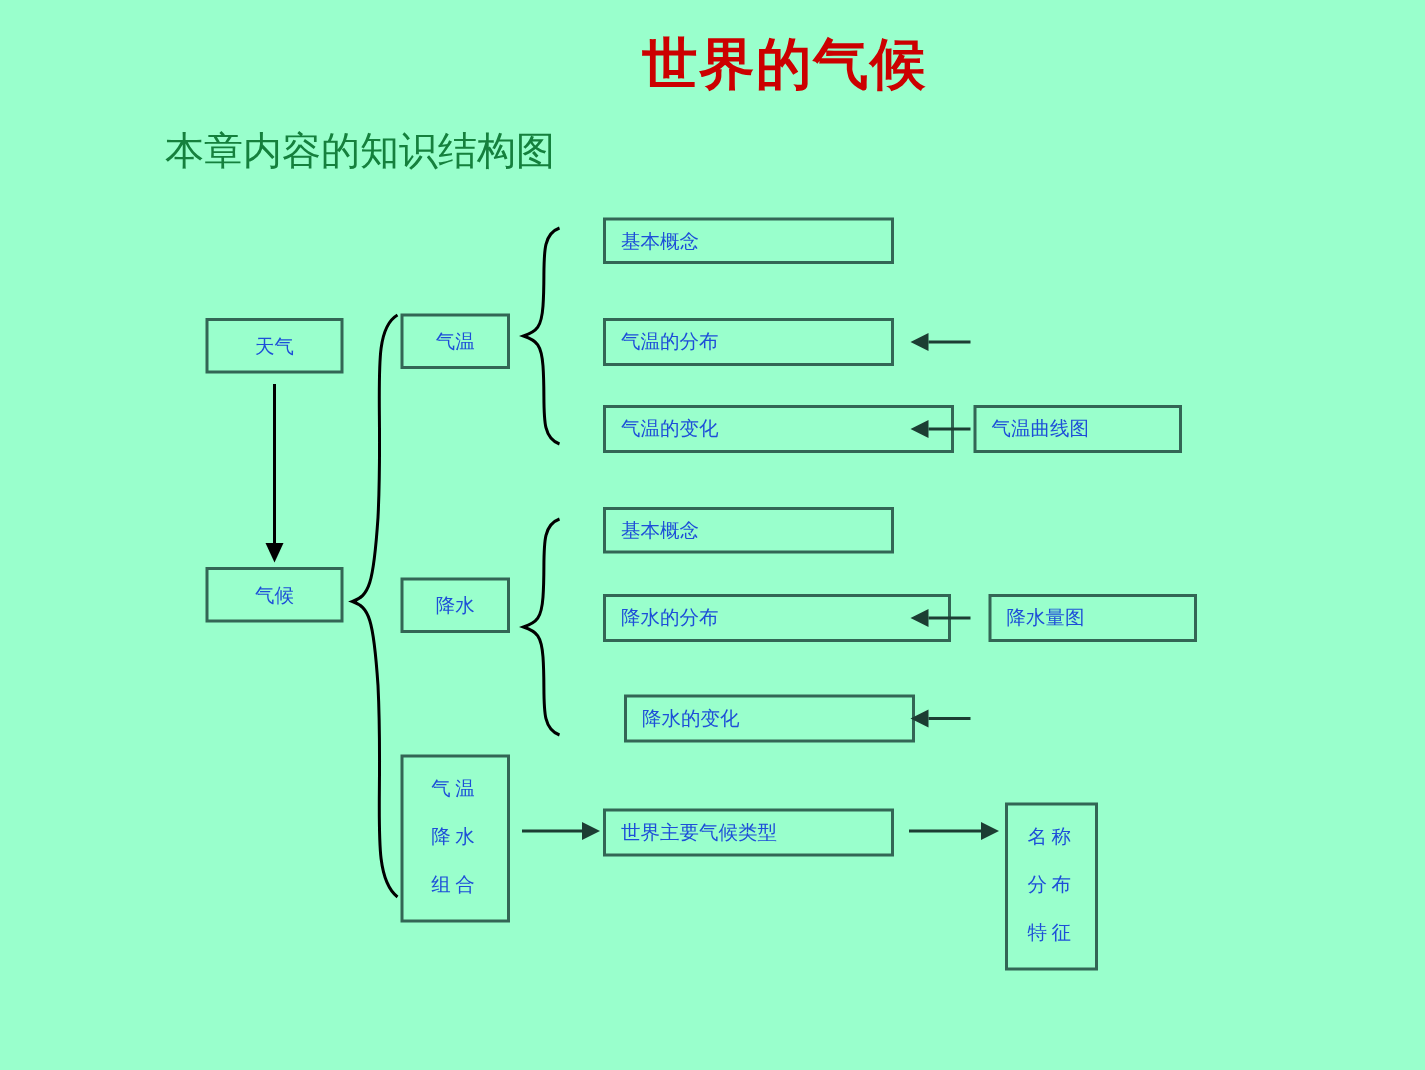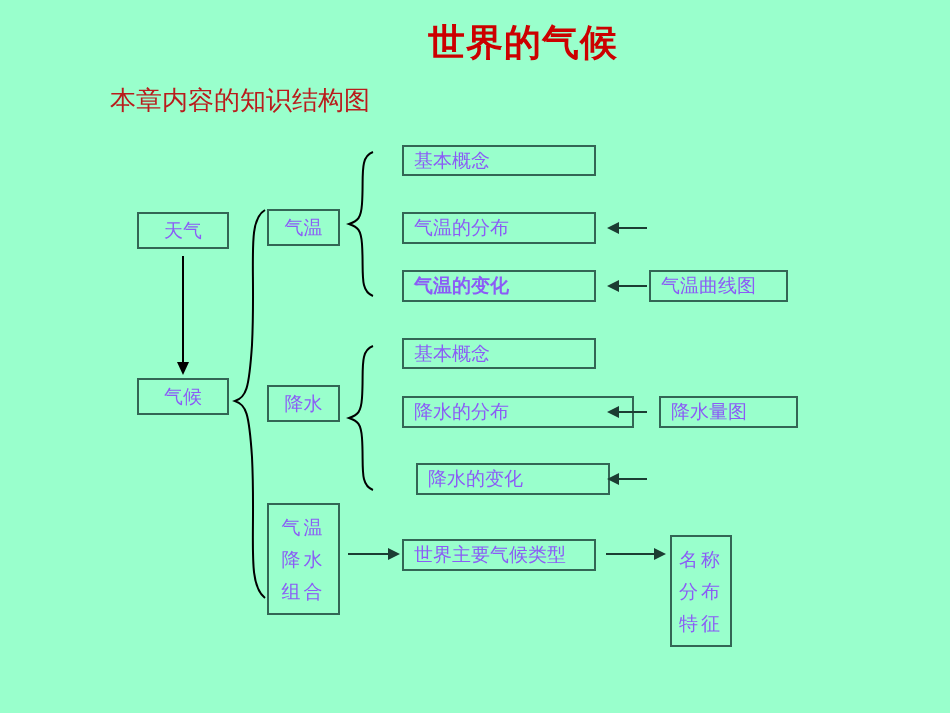--- a/index.html
+++ b/index.html
@@ -30,32 +30,32 @@
     font-size: 37px;
     font-weight: bold;
     letter-spacing: 1px;
     font-family: "DejaVu Serif", "Liberation Serif", serif;
     white-space: nowrap;
     margin-left: 48px;
   }
   #subtitle {
     left: 110px;
     top: 83px;
-    color: #b91c1c;
+    color: #15803d;
     font-size: 26px;
     font-family: "DejaVu Serif", "Liberation Serif", serif;
     white-space: nowrap;
   }
 
   .box {
     box-sizing: border-box;
     border: 2px solid #336655;
     background: transparent;
-    color: #8b5cf6;
-    font-size: 19px;
+    color: #1d4ed8;
+    font-size: 13px;
     font-family: "DejaVu Serif", "Liberation Serif", serif;
     display: flex;
     align-items: center;
     white-space: nowrap;
   }
   .box.left-text {
     justify-content: flex-start;
     padding-left: 10px;
   }
   .box.center-text {
@@ -139,21 +139,21 @@
   </div>
 
   <div class="abs box left-text" style="left:402px; top:212px; width:194px; height:32px;">
     <span>气温的分布</span>
   </div>
 
   <div class="abs hline" style="left:619px; top:227px; width:28px;"></div>
   <div class="abs arrow-left" style="left:607px; top:222px;"></div>
 
 
-  <div class="abs box left-text" style="left:402px; top:270px; width:194px; height:32px;font-weight:bold;">
+  <div class="abs box left-text" style="left:402px; top:270px; width:234px; height:32px;">
     <span>气温的变化</span>
   </div>
 
   <div class="abs hline" style="left:619px; top:285px; width:28px;"></div>
   <div class="abs arrow-left" style="left:607px; top:280px;"></div>
 
   <div class="abs box left-text" style="left:649px; top:270px; width:139px; height:32px;">
     <span>气温曲线图</span>
   </div>
 

